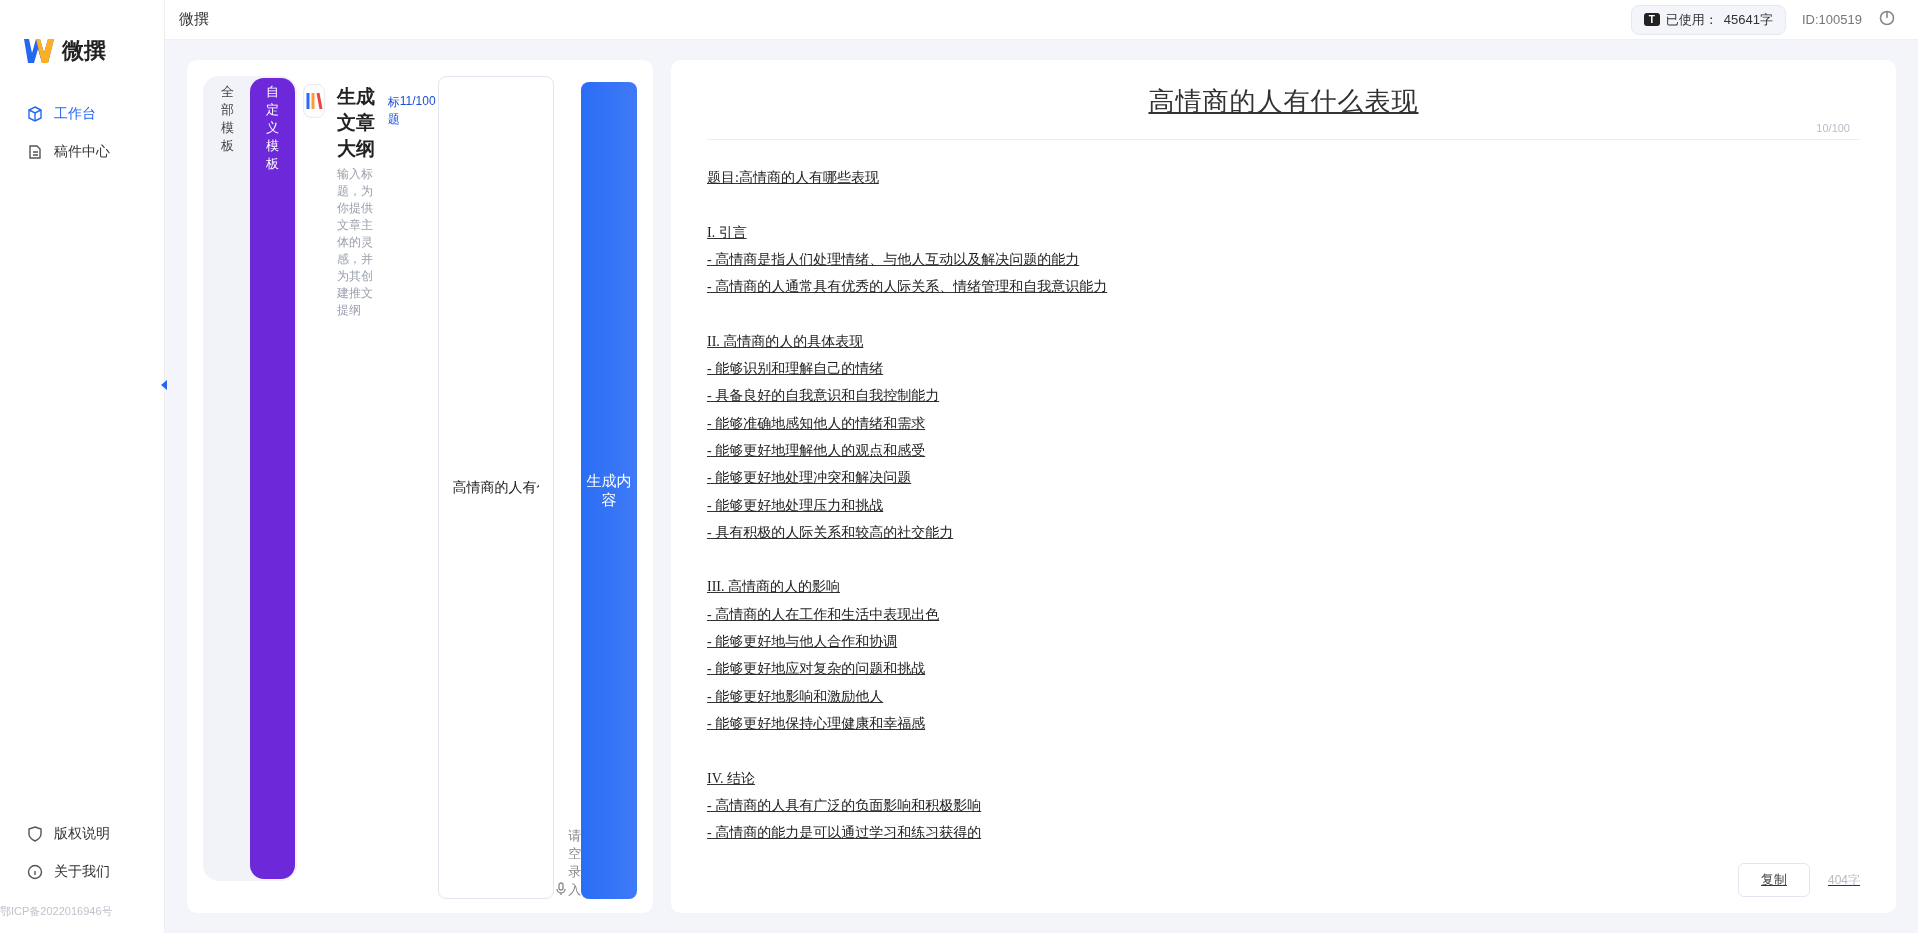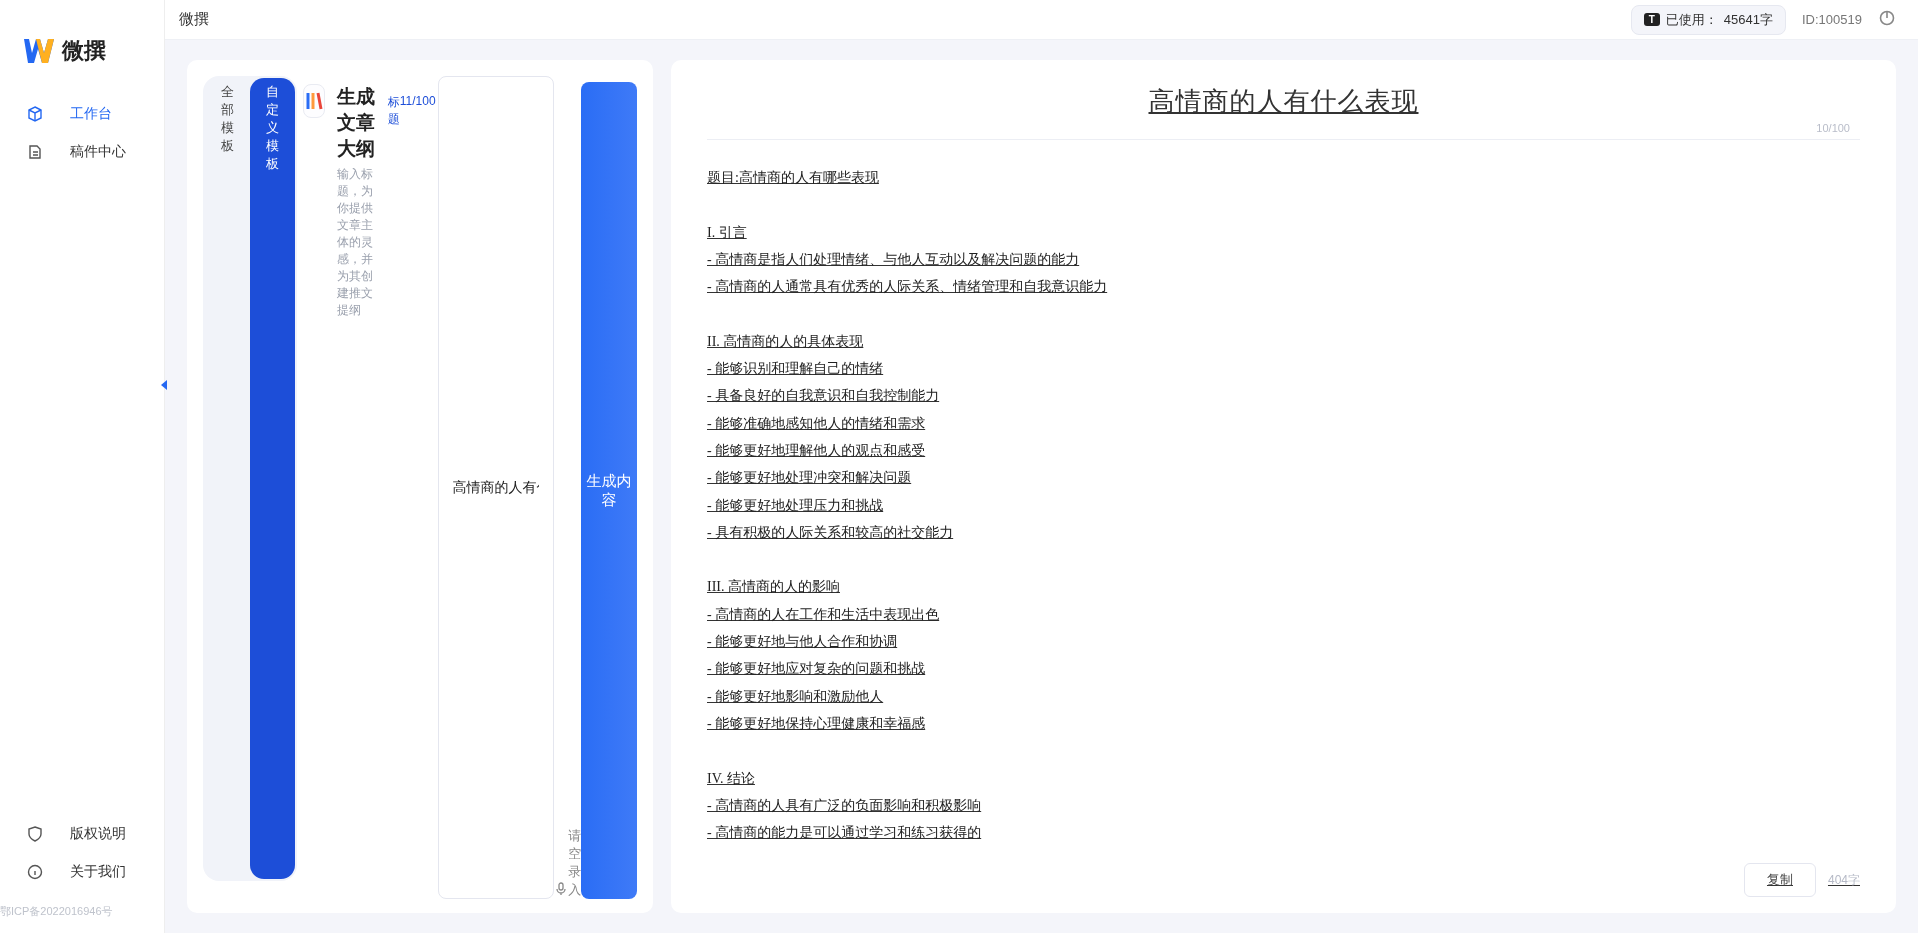--- a/index.html
+++ b/index.html
@@ -4,21 +4,21 @@
 <style>
 * { margin:0; padding:0; box-sizing:border-box; }
 body { font-family: -apple-system, "PingFang SC", "Microsoft YaHei", sans-serif; background:#f4f5fa; color:#333; font-size:14px; }
 .app { display:flex; height:100vh; width:100%; }
 
 
 .sidebar { width:165px; background:#fff; display:flex; flex-direction:column; padding:14px 0; border-right:1px solid #eee; position:relative; }
 .logo { display:flex; align-items:center; gap:8px; padding:22px 24px 30px; font-size:22px; font-weight:700; color:#222; }
 .logo-mark { display:flex; align-items:center; }
 .nav { flex:1; padding:0 14px; }
-.nav-item { display:flex; align-items:center; gap:26px; padding:9px 12px; border-radius:6px; cursor:pointer; color:#333; margin-bottom:2px; }
+.nav-item { display:flex; align-items:center; gap:10px; padding:9px 12px; border-radius:6px; cursor:pointer; color:#333; margin-bottom:2px; }
 .nav-item.active { color:#2468f2; }
 .nav-icon { width:18px; height:18px; display:flex; align-items:center; justify-content:center; }
 .sidebar-bottom { padding:0 14px 6px; }
 .sidebar-bottom .nav-item { font-size:14px; }
 .icp { font-size:11px; color:#bfc3cc; padding:6px 0 0; }
 .collapse-handle { position:absolute; right:-8px; top:375px; width:16px; height:20px; display:flex; align-items:center; justify-content:center; background:transparent; cursor:pointer; }
 
 
 .main { flex:1; display:flex; flex-direction:column; }
 .topbar { height:40px; background:#fff; display:flex; align-items:center; padding:0 22px 0 14px; border-bottom:1px solid #eef0f5; gap:16px; }
@@ -28,38 +28,38 @@
 .usage-pill .t-badge { background:#222; color:#fff; font-size:10px; border-radius:3px; padding:1px 5px; font-weight:600; }
 .topbar-id { font-size:13px; color:#777; }
 .power { color:#999; cursor:pointer; }
 
 .body { flex:1; display:flex; gap:18px; padding:20px 22px; overflow:hidden; }
 
 
 .panel-l { width:466px; background:#fff; border-radius:10px; display:flex; flex-direction:row; padding:16px 16px 14px; }
 .tabs { display:inline-flex; background:#f1f3f9; border-radius:16px; padding:2px; font-size:13px; margin-bottom:18px; }
 .tab { padding:5px 16px; border-radius:14px; color:#444; cursor:pointer; }
-.tab.active { background:#1d4ed8; color:#fff;text-align:center; }
+.tab.active { background:#6d28d9; color:#fff;text-align:center; }
 .tpl-card { display:flex; align-items:flex-start; gap:12px; padding:8px 6px 18px; }
 .tpl-icon { width:34px; height:34px; border:1px solid #e9ebf2; border-radius:8px; display:flex; align-items:center; justify-content:center; background:#fdfdff; }
 .tpl-title { font-size:19px; font-weight:600; color:#222; margin-bottom:4px; }
 .tpl-desc { font-size:12px; color:#9aa0ad; }
 .field-lbl-row { display:flex; justify-content:space-between; font-size:12px; color:#1d4ed8; margin:18px 2px 8px; }
 .title-input { width:100%; border:1px solid #e4e6ef; border-radius:8px; padding:12px 14px; font-size:14px; color:#222; }
 .voice-row { display:flex; align-items:flex-end; justify-content:center; margin-top:18px; color:#888; font-size:13px; }
 .panel-l-spacer { flex:1; }
 .gen-btn { background:linear-gradient(90deg,#2a6df5,#3f7af7); color:#fff; border:none; border-radius:8px; padding:12px 0; font-size:15px; cursor:pointer; width:60%; margin:6px auto 0; }
 
 
 .panel-r { flex:1; background:#fff; border-radius:10px; display:flex; flex-direction:column; padding:24px 36px 16px; position:relative;text-decoration:underline; }
 .doc-title-wrap { position:relative; border-bottom:1px solid #eceef4; padding:0 0 20px; margin-bottom:24px; }
 .doc-title { text-align:center; font-size:26px; font-family:"SimSun","Songti SC",serif; font-weight:400; letter-spacing:1px; }
 .doc-count { position:absolute; right:10px; bottom:5px; font-size:11px; color:#b9bdc9; }
 .doc-body { flex:1; font-size:14px; line-height:1.95; color:#222; white-space:pre-line; overflow:auto; padding-right:6px; font-family:"SimSun","Songti SC",serif; }
-.doc-footer { display:flex; align-items:center; justify-content:flex-end; gap:12px; padding-top:12px; }
+.doc-footer { display:flex; align-items:center; justify-content:flex-end; gap:18px; padding-top:12px; }
 .copy-btn { border:1px solid #e4e6ef; background:#fff; border-radius:6px; padding:7px 22px; font-size:13px; cursor:pointer; color:#444; }
 .word-ct { font-size:12px; color:#b5b9c6; }
 </style>
 </head>
 <body>
 
 <div class="app">
   <aside class="sidebar">
     <div class="logo">
       <span class="logo-mark">

